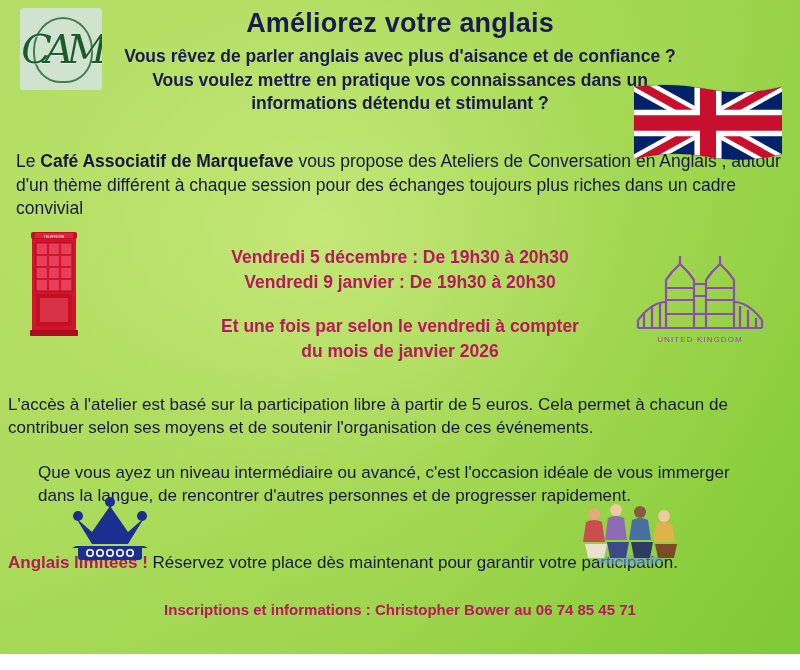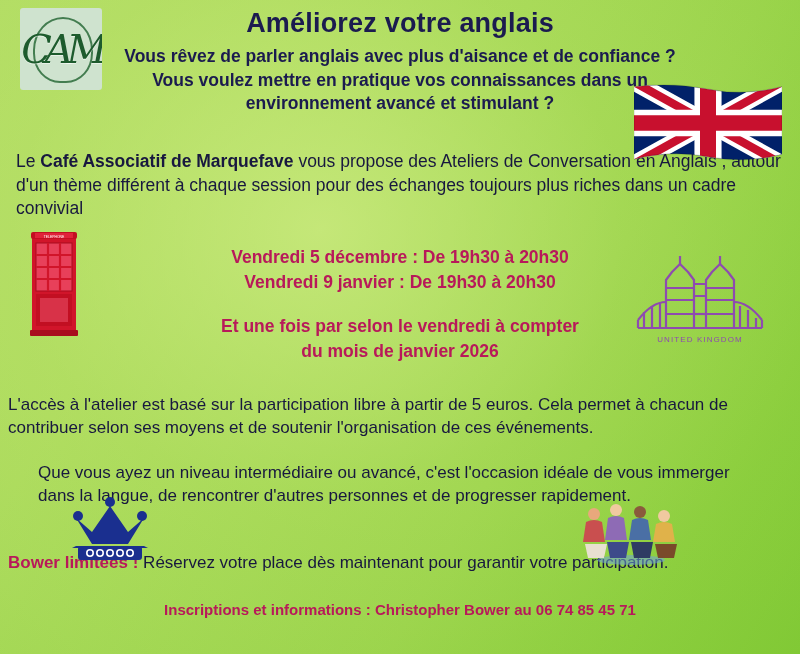--- a/index.html
+++ b/index.html
@@ -308,21 +308,21 @@
       </g>
     </svg>
   </div>
 
   <div class="content">
     <div class="title">Améliorez votre anglais</div>
 
     <div class="subtitle">
       <div>Vous rêvez de parler anglais avec plus d'aisance et de confiance ?</div>
       <div>Vous voulez mettre en pratique vos connaissances dans un</div>
-      <div>environnement avancé et stimulant ?</div>
+      <div>informations détendu et stimulant ?</div>
     </div>
 
     <div class="para intro">
       <span>Le </span><b>Café Associatif de Marquefave</b><span> vous propose des Ateliers de Conversation en Anglais , autour d'un thème différent à chaque session pour des échanges toujours plus riches  dans un cadre convivial</span>
     </div>
 
     <div class="dates">
       <div>Vendredi 5 décembre : De 19h30 à 20h30</div>
       <div>Vendredi 9 janvier : De 19h30 à 20h30</div>
     </div>
@@ -330,18 +330,18 @@
     <div class="dates2">
       <div>Et une fois  par selon le vendredi à compter</div>
       <div>du mois de janvier 2026</div>
     </div>
 
     <div class="para access">L'accès à l'atelier est basé sur la participation libre à partir de 5 euros. Cela permet à chacun de contribuer selon ses moyens et de soutenir l'organisation de ces événements.</div>
 
     <div class="para level">Que vous ayez un niveau intermédiaire ou avancé, c'est l'occasion idéale de vous immerger dans la langue, de rencontrer d'autres personnes et de progresser rapidement.</div>
 
     <div class="para limited">
-      <span class="hl">Bower limitées !</span><span> Réservez votre place dès maintenant pour garantir votre participation.</span>
+      <span class="hl">Anglais limitées !</span><span> Réservez votre place dès maintenant pour garantir votre participation.</span>
     </div>
 
     <div class="contact">Inscriptions et informations : Christopher Bower au  06 74 85 45 71</div>
   </div>
 </div>
 
 </body></html>

